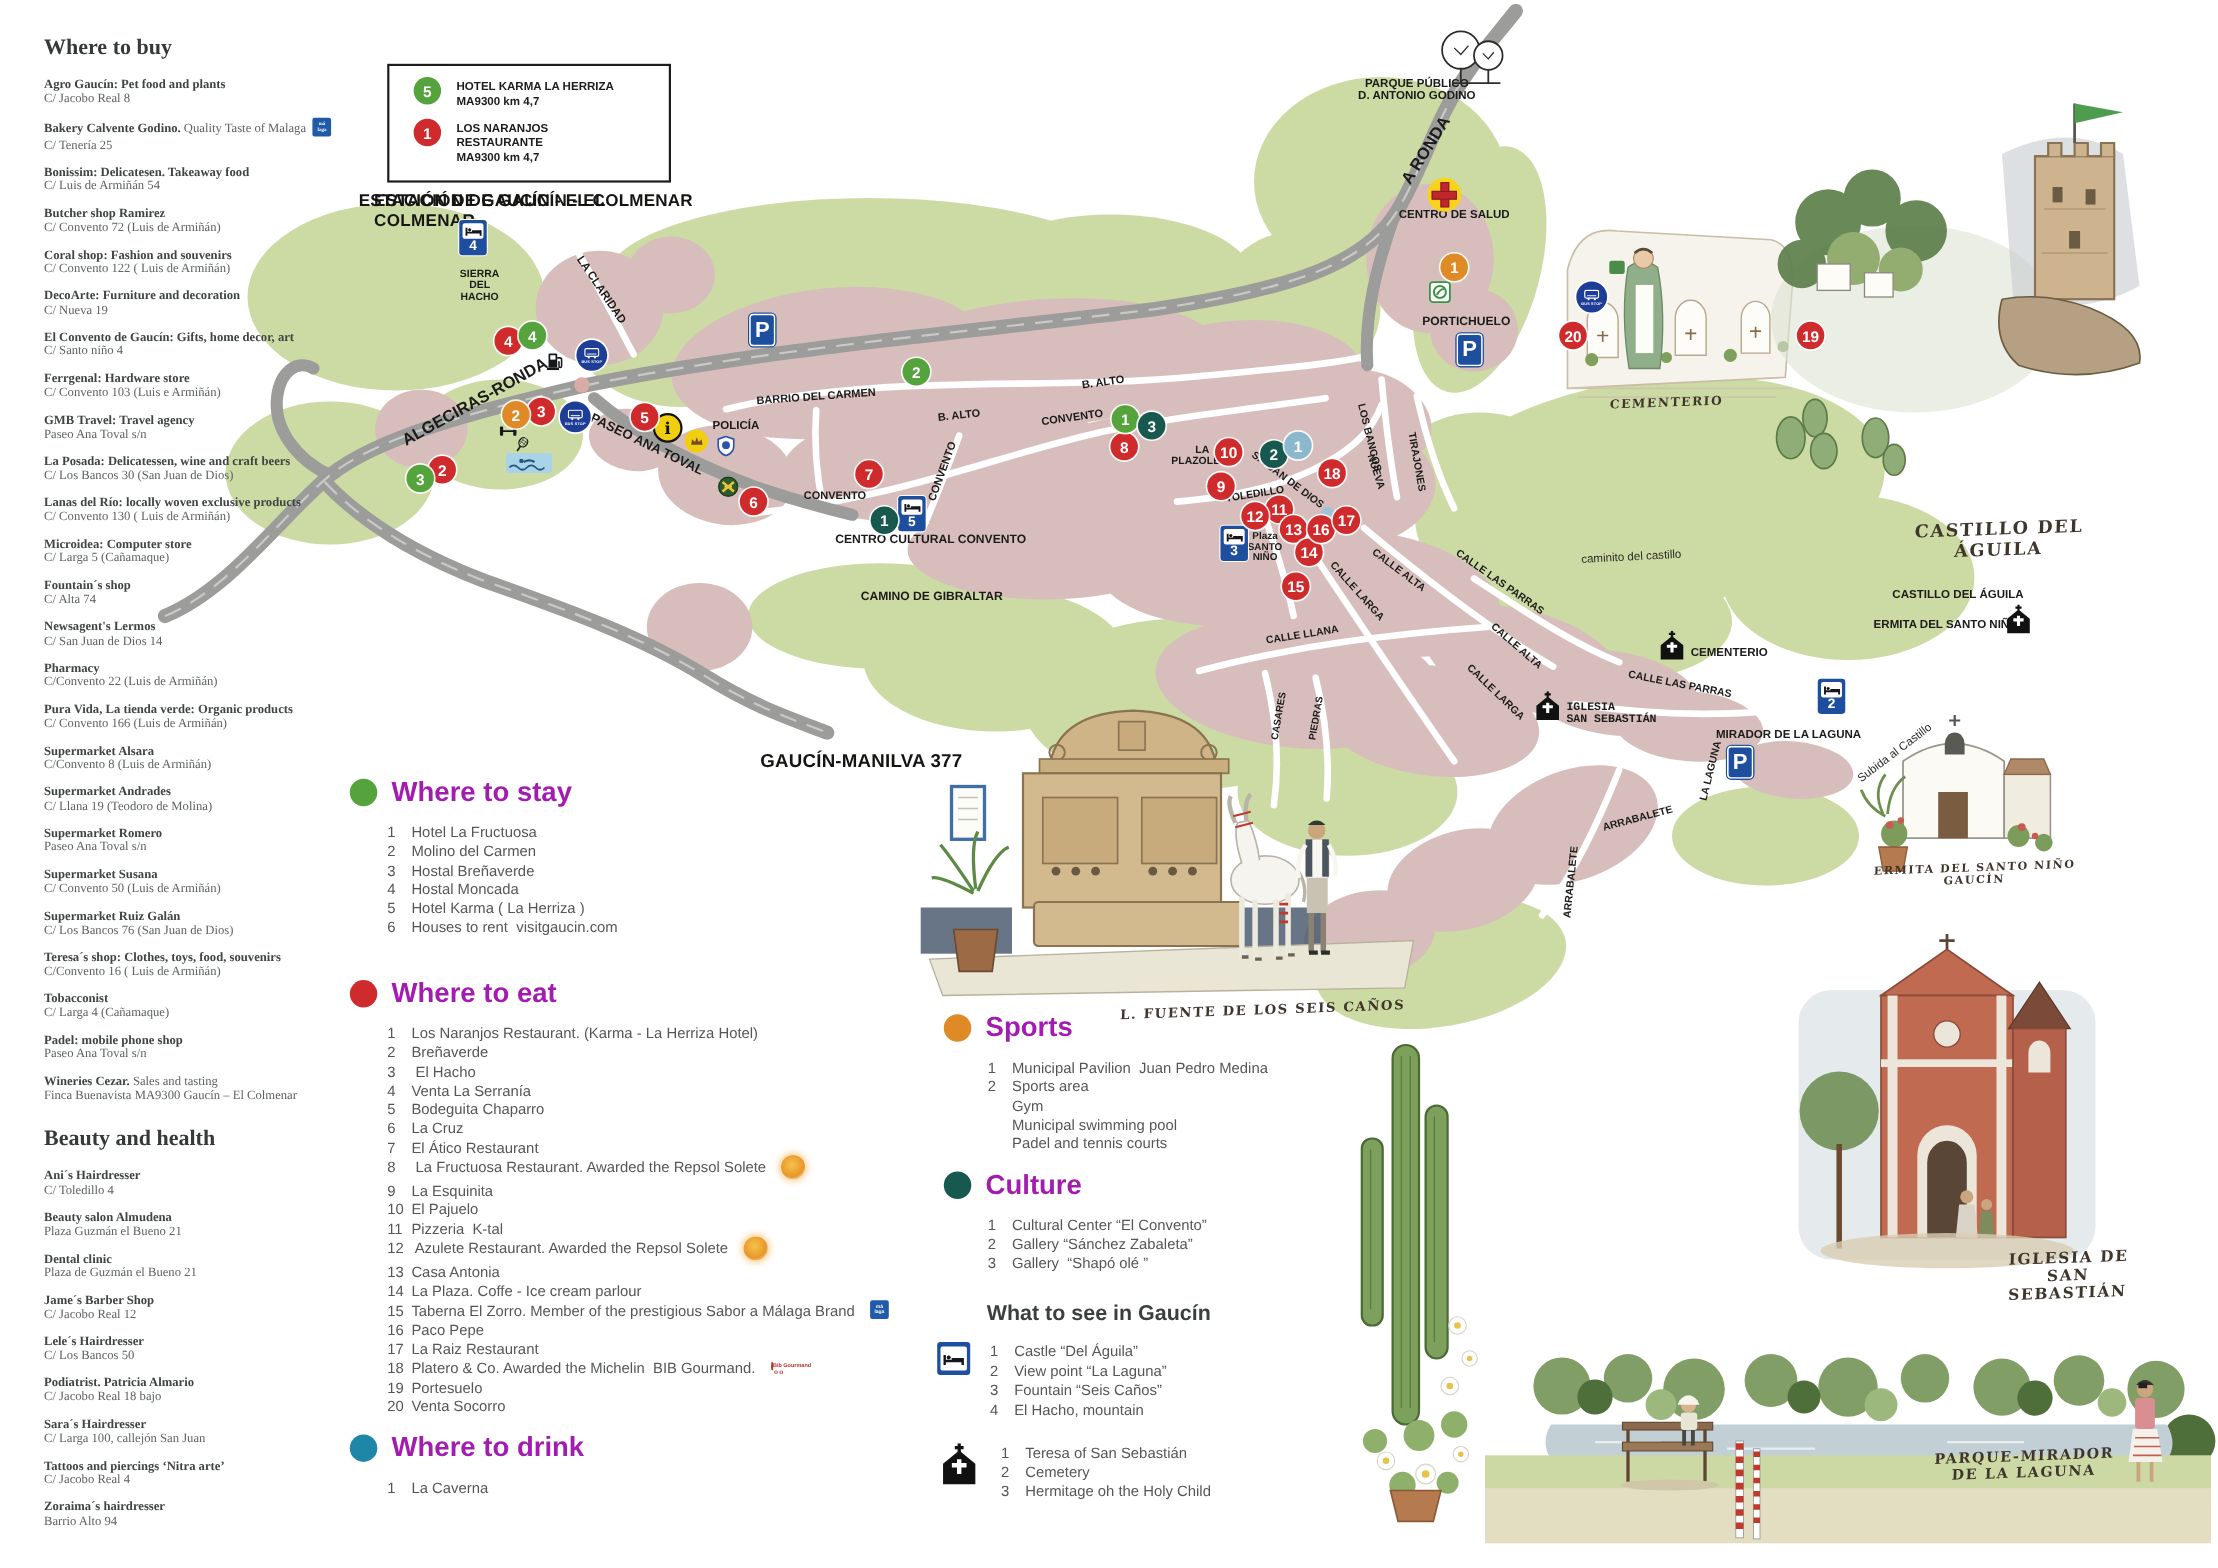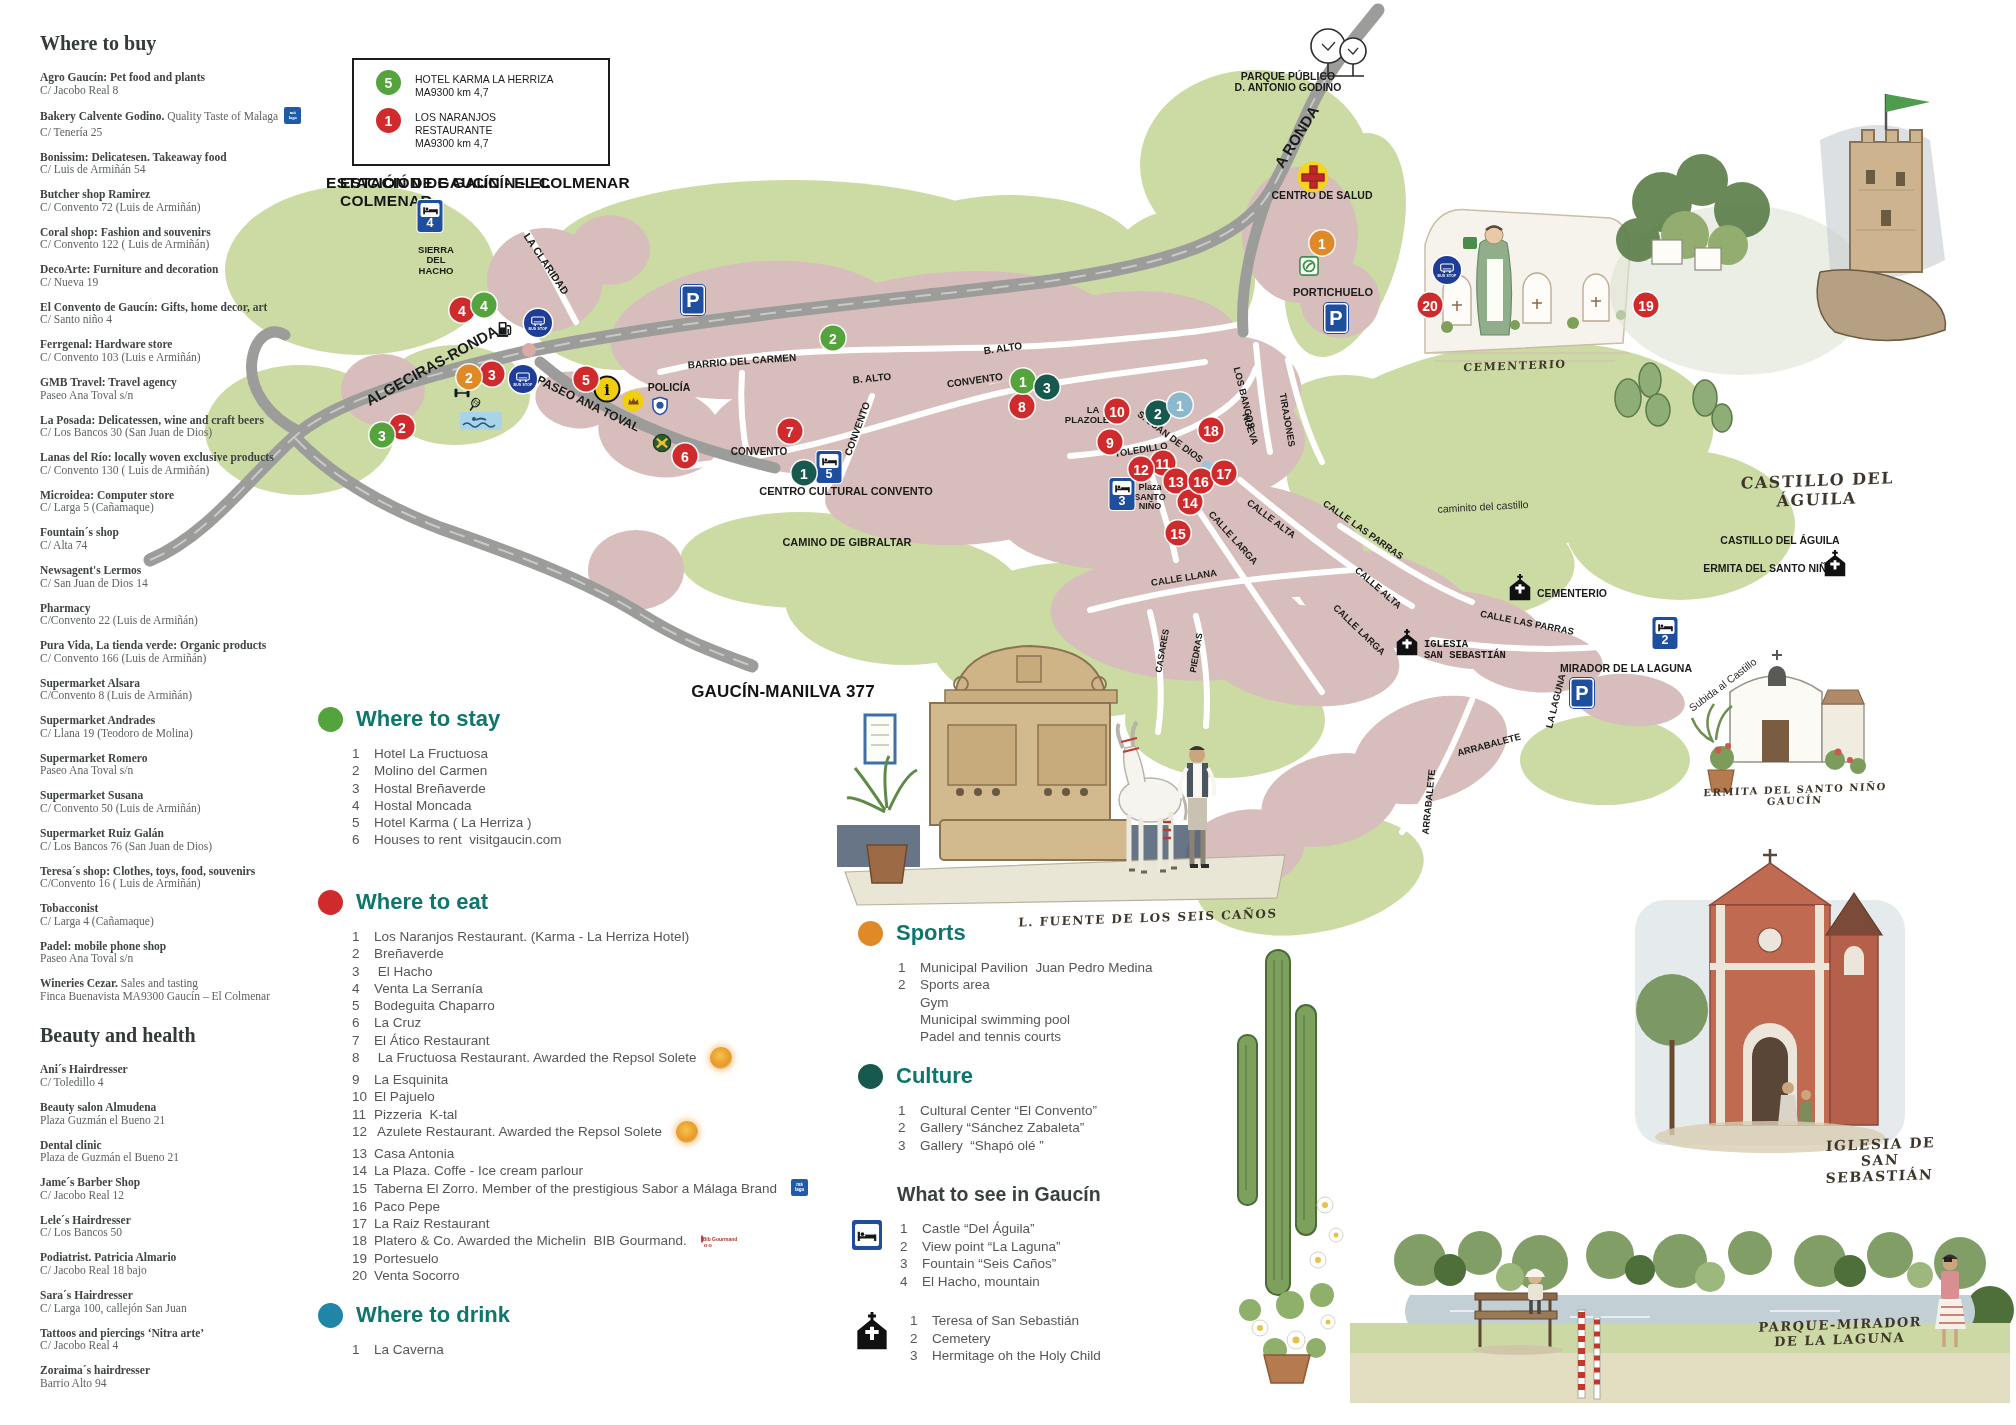--- a/index.html
+++ b/index.html
@@ -11,21 +11,21 @@
   .side-h{font-size:20px;font-weight:bold;color:#343a37;margin:0 0 16px 0;}
   .side-entry{margin-bottom:12.4px;}
   .side-name{font-size:11.5px;font-weight:bold;color:#3f4542;line-height:12.6px;}
   .side-name .n2{font-weight:normal;color:#5d6360;}
   .side-addr{font-size:11.5px;color:#5d6360;line-height:12.6px;}
   #beauty-h{margin:22px 0 16px 0;}
   
   #legend-box{position:absolute;left:352px;top:58px;width:258px;height:108px;border:2.5px solid #1c1c1a;
               background:#fff;box-sizing:border-box;padding:10px 0 0 22px;}
   .lb-row{display:flex;gap:14px;margin-bottom:9px;}
-  .lb-texts{font-size:10.5px;font-weight:normal;color:#1c1c1a;line-height:13px;padding-top:3px;white-space:pre-line;}
+  .lb-texts{font-size:10.5px;font-weight:bold;color:#1c1c1a;line-height:13px;padding-top:3px;white-space:pre-line;}
   #legend-caption{position:absolute;left:340px;top:174px;width:282px;text-align:left;
                   font-size:15.5px;font-weight:bold;color:#161614;letter-spacing:.3px;}
   
   .marker{position:absolute;width:25px;height:25px;border-radius:50%;color:#fff;font-weight:bold;
           font-size:14px;display:flex;align-items:center;justify-content:center;
           transform:translate(-50%,-50%);box-shadow:0 0 0 1.5px rgba(255,255,255,.9);z-index:30;}
   .m-eat{background:#cf2b2d;} .m-stay{background:#55a33c;} .m-sports{background:#df8a27;}
   .m-culture{background:#17594f;} .m-drink{background:#8cb8ce;}
   .dot24{width:25px;height:25px;border-radius:50%;flex:0 0 25px;}
   
@@ -59,21 +59,21 @@
   .slabel.norm{font-weight:normal;color:#2a2a28;}
   .slabel.left{transform:translate(0,-50%);text-align:left;font-family:Liberation Mono, monospace;}
   .biglabel{position:absolute;font-weight:bold;color:#141412;trans;transform:translate(-50%,-50%);
             white-space:nowrap;z-index:25;letter-spacing:.2px;}
   .hand{position:absolute;font-family:"DejaVu Serif",serif;color:#3f362b;letter-spacing:1.5px;
         white-space:pre-line;text-align:center;transform:translate(-50%,-50%) rotate(-2deg) skewX(-4deg);
         z-index:26;font-weight:bold;}
   
   .sec{position:absolute;}
   .sec-head{display:flex;align-items:center;gap:13px;}
-  .sec-head h2{margin:0;font-size:22px;font-weight:bold;color:#0f766e;}
+  .sec-head h2{margin:0;font-size:25px;font-weight:bold;color:#a21caf;}
   .sec-items{margin:13px 0 0 34px;}
   .sec-row{display:flex;font-size:13.5px;color:#54585
 5;line-height:17.3px;color:#545855;}
   .sec-row .num{width:22px;flex:0 0 22px;}
   .sec-row .txt{white-space:pre;}
   .it-badge{margin-left:14px;position:relative;top:-2px;}
   .b-solete{display:inline-block;width:22px;height:22px;border-radius:50%;
             background:radial-gradient(circle at 45% 40%,#f6c24a,#e8972b 60%,rgba(232,151,43,0));
             box-shadow:0 0 6px 2px rgba(240,170,60,.55);vertical-align:middle;}
   .b-malaga{display:inline-block;width:17px;height:17px;background:#1f5ba8;border-radius:2px;color:#fff;

